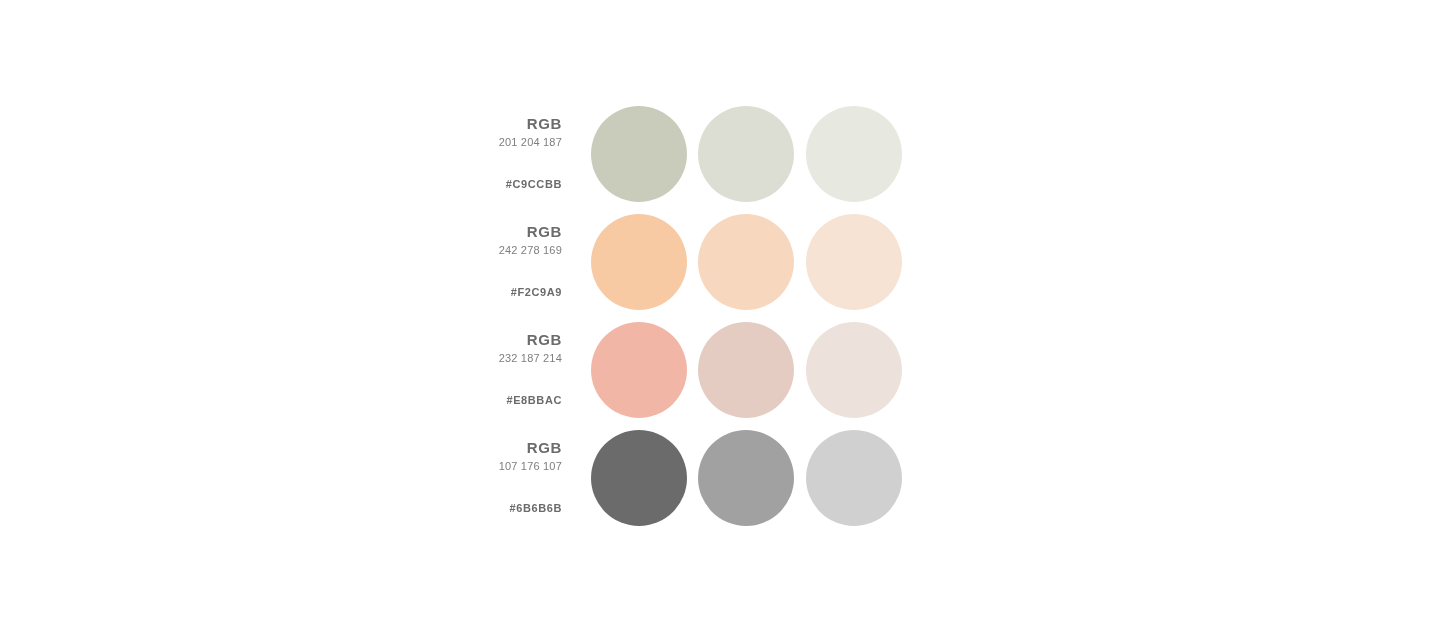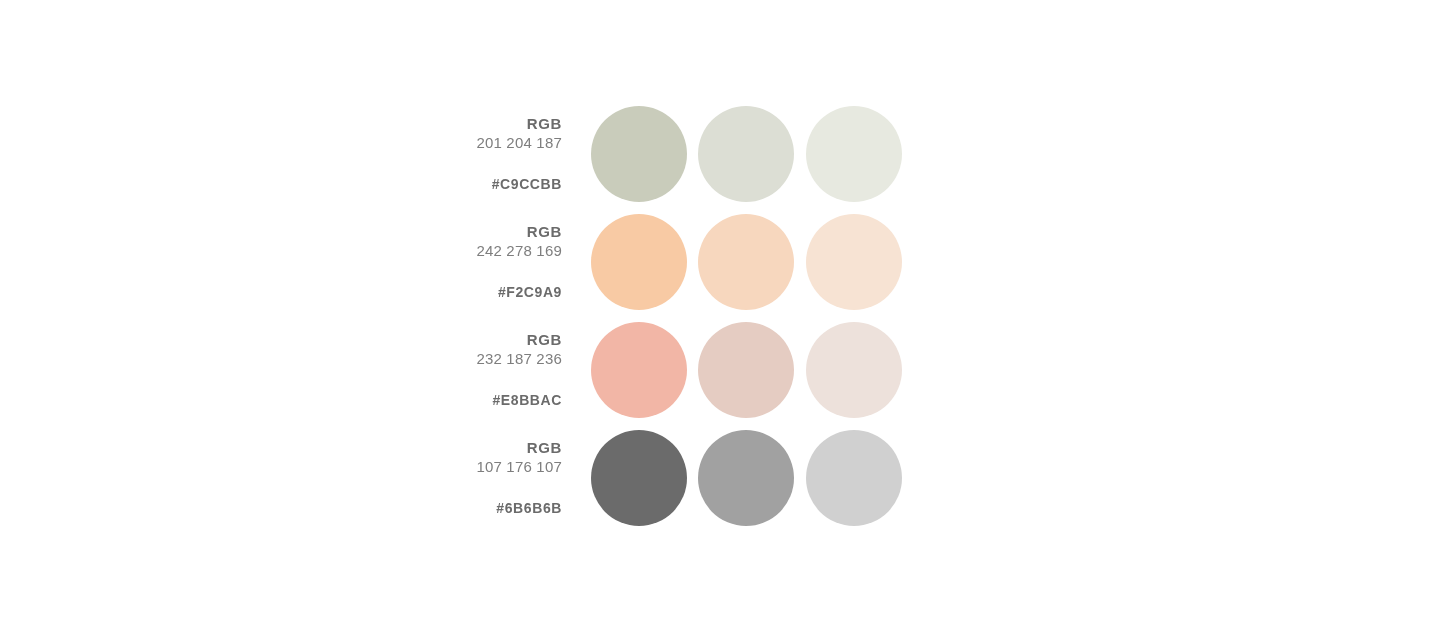--- a/index.html
+++ b/index.html
@@ -54,30 +54,30 @@
   .swatch-label {
     font-size: 15px;
     font-weight: bold;
     color: #6B6B6B;
     letter-spacing: 0.6px;
     line-height: 17px;
     white-space: nowrap;
   }
 
   .swatch-rgb-values {
-    font-size: 15px;
+    font-size: 11px;
     font-weight: normal;
     color: #7E7E7E;
     letter-spacing: 0.2px;
     line-height: 19px;
     white-space: nowrap;
   }
 
   .swatch-hex {
-    font-size: 14px;
+    font-size: 11px;
     font-weight: bold;
     color: #6B6B6B;
     letter-spacing: 0.6px;
     line-height: 18px;
     white-space: nowrap;
     margin-top: 22px;
   }
 
   .swatch-circles {
     display: flex;
@@ -124,21 +124,21 @@
       <div class="swatch-circles">
         <div class="swatch-circle tint-1" style="background: rgb(248, 202, 164);"></div>
         <div class="swatch-circle tint-2" style="background: rgb(247, 215, 190);"></div>
         <div class="swatch-circle tint-3" style="background: rgb(247, 227, 211);"></div>
       </div>
     </div>
 
     <div class="palette-row">
       <div class="swatch-info">
         <div class="swatch-label">RGB</div>
-        <div class="swatch-rgb-values">232 187 236</div>
+        <div class="swatch-rgb-values">232 187 214</div>
         <div class="swatch-hex">#E8BBAC</div>
       </div>
       <div class="swatch-circles">
         <div class="swatch-circle tint-1" style="background: rgb(242, 182, 166);"></div>
         <div class="swatch-circle tint-2" style="background: rgb(229, 204, 194);"></div>
         <div class="swatch-circle tint-3" style="background: rgb(237, 225, 219);"></div>
       </div>
     </div>
 
     <div class="palette-row">

